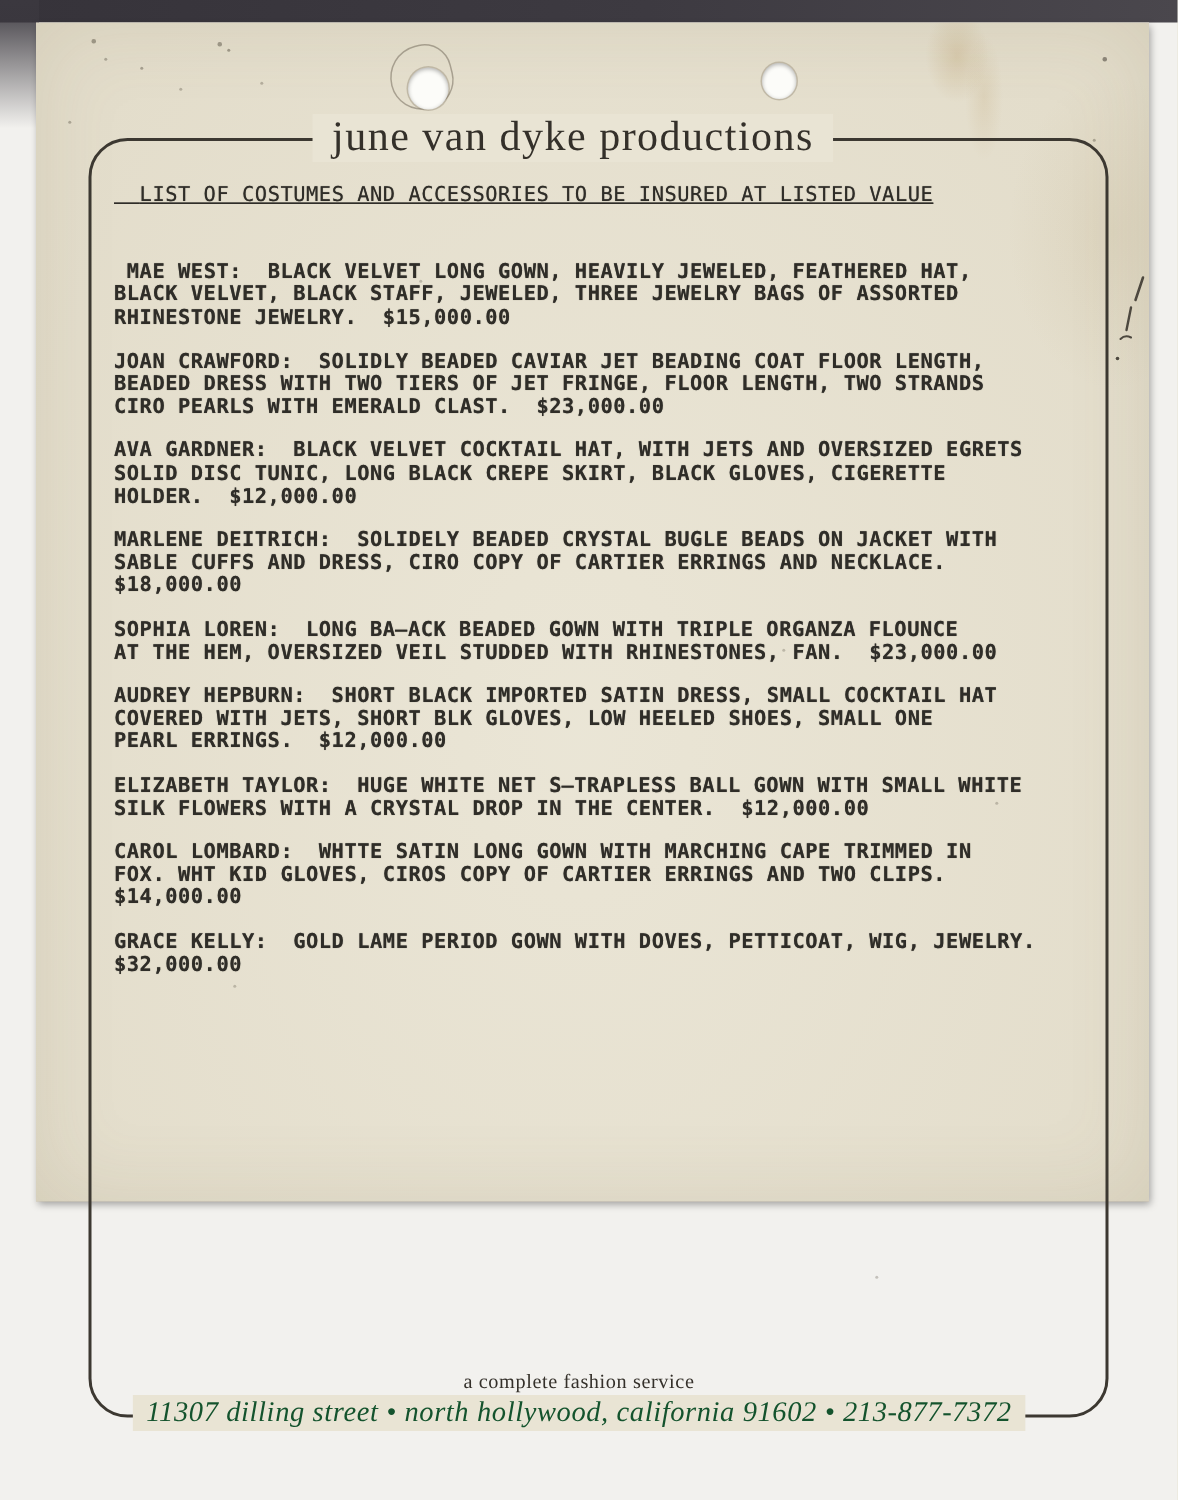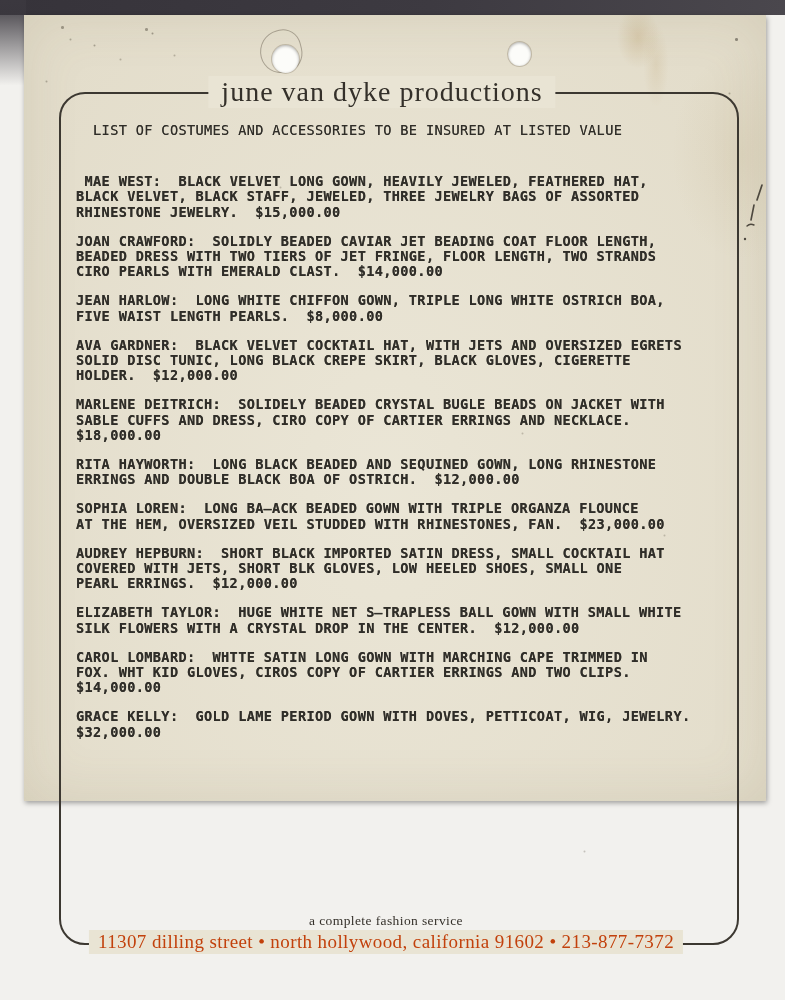--- a/index.html
+++ b/index.html
@@ -95,21 +95,21 @@
   
   .content{
     position:absolute;left:52px;top:108px;width:655px;
     font-family:"DejaVu Sans Mono", monospace;
     font-size:13.6px;line-height:15.2px;
     letter-spacing:0.35px;
     color:#2f2d28;
     text-shadow:0 0 0.5px rgba(47,45,40,.75);
     z-index:2;
   }
-  .doc-heading{white-space:pre-wrap;margin:0 0 36px 0;}
+  .doc-heading{white-space:pre-wrap;margin:0 0 36px 0;text-decoration:underline;}
   .entry{white-space:pre-wrap;margin:0 0 14px 0;font-weight:bold;}
 
   
   .footer-tagline{
     position:absolute;top:898px;left:50%;transform:translateX(-50%);
     margin-left:-9px;
     font-family:"Liberation Serif", serif;
     font-size:13.5px;line-height:15px;
     letter-spacing:.4px;
     color:#34302a;
@@ -118,23 +118,24 @@
     text-align:center;
   }
   .footer-address{
     position:absolute;top:915px;left:50%;transform:translateX(-50%);
     margin-left:-9px;
     padding:0 9px;
     background:#e9e4d4;
     font-family:"Liberation Serif", serif;
     font-size:19px;line-height:24px;
     letter-spacing:.4px;
-    color:#c2410c;
+    color:#14532d;
     white-space:nowrap;
     z-index:3;
+    font-style:italic;
   }
 
   
   .pen-marks{position:absolute;left:712px;top:164px;z-index:4;}
 </style>
 </head>
 <body>
 
 <div class="scene">
   <div class="top-strip"></div>
@@ -151,31 +152,27 @@
 
     <div class="masthead">june van dyke productions</div>
 
     <div class="content">
       <div class="doc-heading">  LIST OF COSTUMES AND ACCESSORIES TO BE INSURED AT LISTED VALUE</div>
       <div class="entry"> MAE WEST:  BLACK VELVET LONG GOWN, HEAVILY JEWELED, FEATHERED HAT,
 BLACK VELVET, BLACK STAFF, JEWELED, THREE JEWELRY BAGS OF ASSORTED
 RHINESTONE JEWELRY.  $15,000.00</div>
       <div class="entry">JOAN CRAWFORD:  SOLIDLY BEADED CAVIAR JET BEADING COAT FLOOR LENGTH,
 BEADED DRESS WITH TWO TIERS OF JET FRINGE, FLOOR LENGTH, TWO STRANDS
-CIRO PEARLS WITH EMERALD CLAST.  $14,000.00</div>
-      <div class="entry">JEAN HARLOW:  LONG WHITE CHIFFON GOWN, TRIPLE LONG WHITE OSTRICH BOA,
-FIVE WAIST LENGTH PEARLS.  $8,000.00</div>
+CIRO PEARLS WITH EMERALD CLAST.  $23,000.00</div>
       <div class="entry">AVA GARDNER:  BLACK VELVET COCKTAIL HAT, WITH JETS AND OVERSIZED EGRETS
 SOLID DISC TUNIC, LONG BLACK CREPE SKIRT, BLACK GLOVES, CIGERETTE
 HOLDER.  $12,000.00</div>
       <div class="entry">MARLENE DEITRICH:  SOLIDELY BEADED CRYSTAL BUGLE BEADS ON JACKET WITH
 SABLE CUFFS AND DRESS, CIRO COPY OF CARTIER ERRINGS AND NECKLACE.
 $18,000.00</div>
-      <div class="entry">RITA HAYWORTH:  LONG BLACK BEADED AND SEQUINED GOWN, LONG RHINESTONE
-ERRINGS AND DOUBLE BLACK BOA OF OSTRICH.  $12,000.00</div>
       <div class="entry">SOPHIA LOREN:  LONG BA̶ACK BEADED GOWN WITH TRIPLE ORGANZA FLOUNCE
 AT THE HEM, OVERSIZED VEIL STUDDED WITH RHINESTONES, FAN.  $23,000.00</div>
       <div class="entry">AUDREY HEPBURN:  SHORT BLACK IMPORTED SATIN DRESS, SMALL COCKTAIL HAT
 COVERED WITH JETS, SHORT BLK GLOVES, LOW HEELED SHOES, SMALL ONE
 PEARL ERRINGS.  $12,000.00</div>
       <div class="entry">ELIZABETH TAYLOR:  HUGE WHITE NET S̶TRAPLESS BALL GOWN WITH SMALL WHITE
 SILK FLOWERS WITH A CRYSTAL DROP IN THE CENTER.  $12,000.00</div>
       <div class="entry">CAROL LOMBARD:  WHTTE SATIN LONG GOWN WITH MARCHING CAPE TRIMMED IN
 FOX. WHT KID GLOVES, CIROS COPY OF CARTIER ERRINGS AND TWO CLIPS.
 $14,000.00</div>

